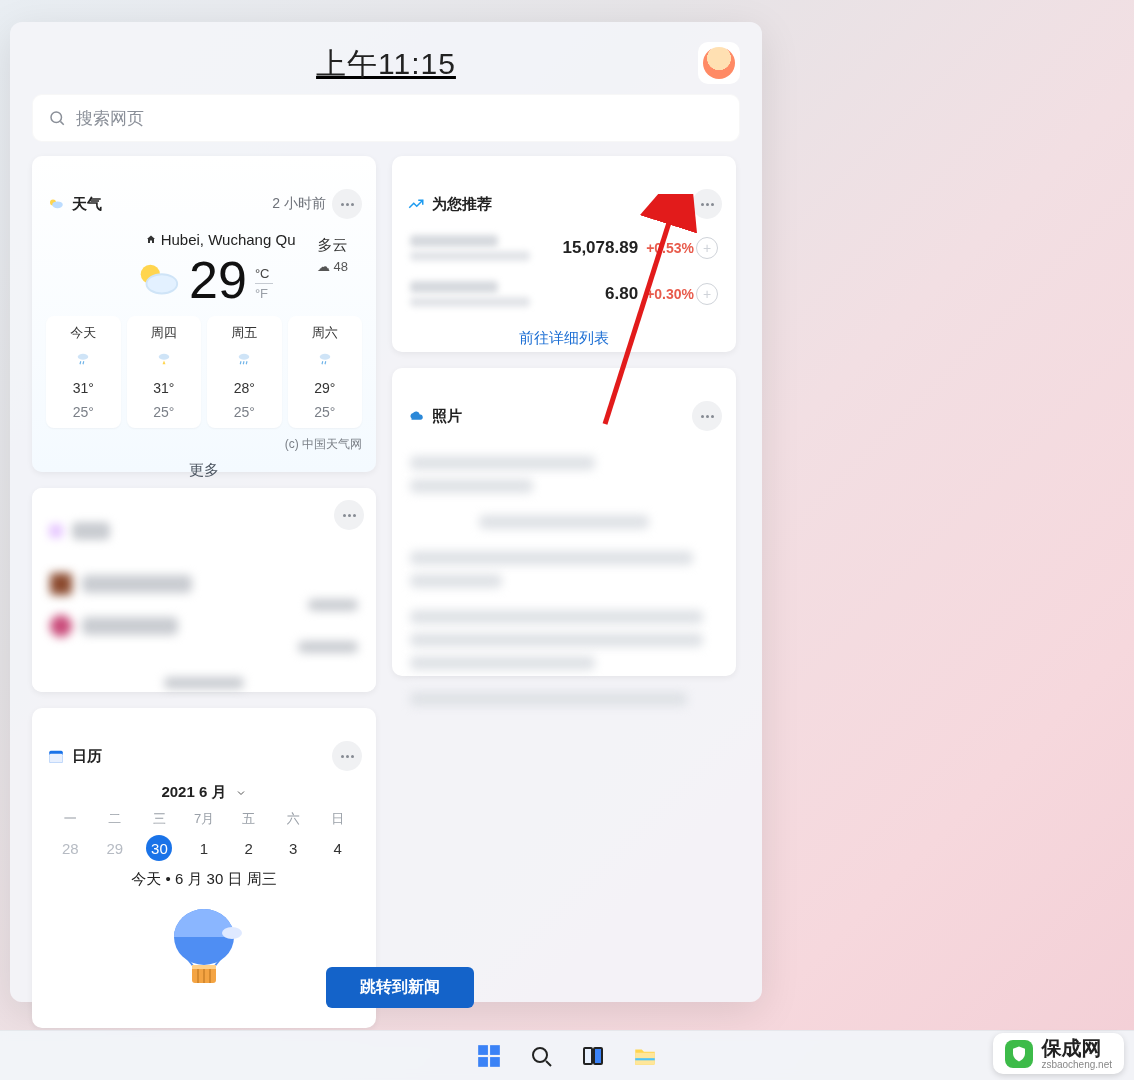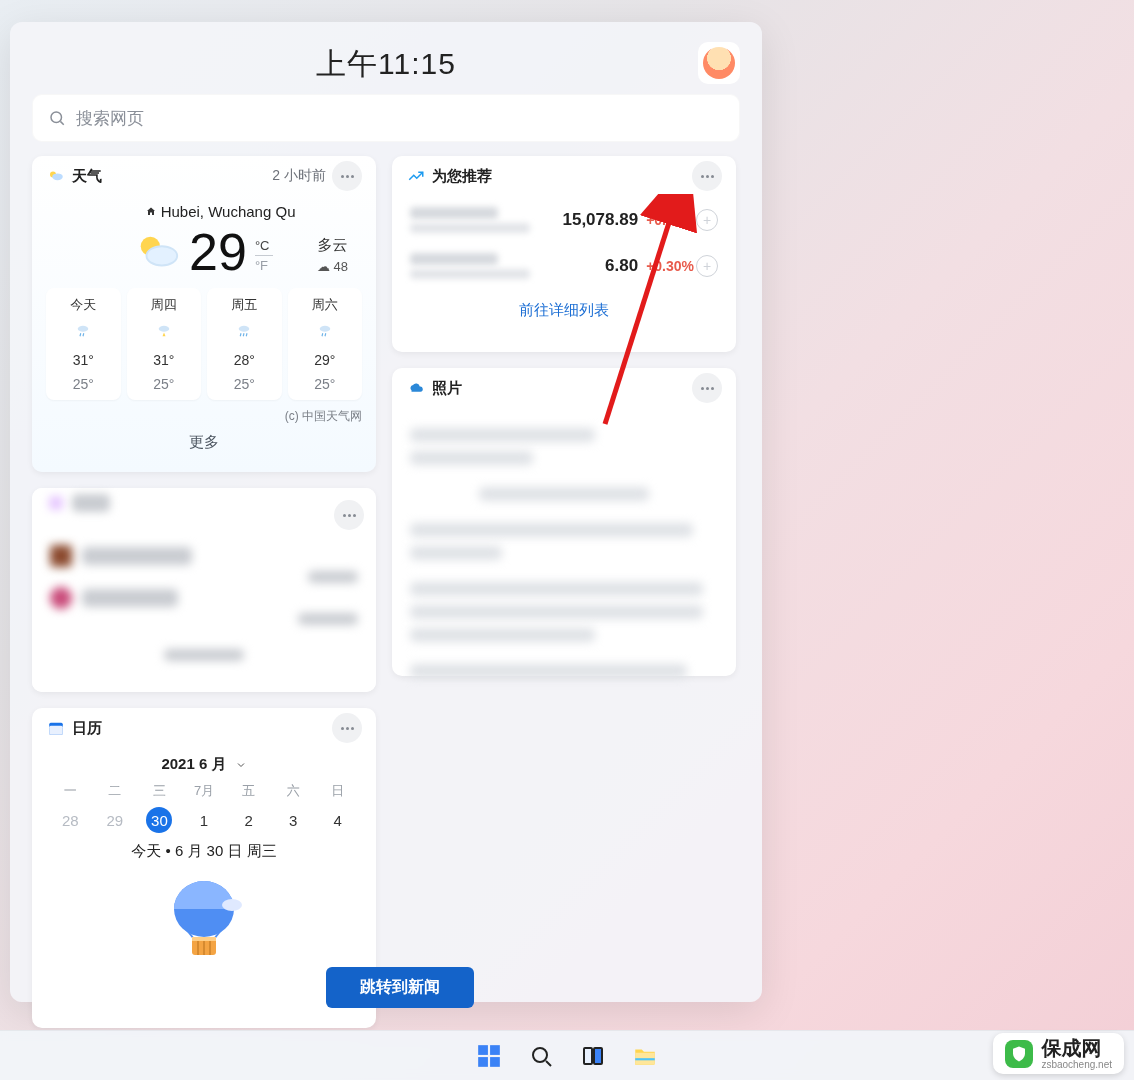--- a/index.html
+++ b/index.html
@@ -9,40 +9,40 @@
     position: relative;
   }
 
   
   .widgets-panel{
     position:absolute; left:10px; top:22px; width:752px; height:980px;
     background:rgba(243,244,248,.92); border-radius:12px;
     box-shadow:0 10px 40px rgba(0,0,0,.1);
     padding:16px 0 0 0;
   }
-  .panel-head{display:flex;align-items:center;justify-content:center;position:relative;height:52px;}
+  .panel-head{display:flex;align-items:center;justify-content:center;position:relative;height:52px;text-decoration:underline;}
   .clock{font-size:30px;color:#222;font-weight:400;letter-spacing:1px;}
   .avatar{position:absolute;right:22px;top:4px;width:42px;height:42px;border-radius:10px;background:#fff;display:flex;align-items:center;justify-content:center;}
   .avatar-inner{width:32px;height:32px;border-radius:50%;background:radial-gradient(circle at 50% 35%,#ffe0b2 0 45%,#ff8a65 46% 100%);}
 
   .search-box{
     margin:4px 22px 14px; height:48px; border-radius:10px; background:#fff;
     display:flex;align-items:center;padding:0 16px;color:#8a8f98;font-size:17px;
     box-shadow:inset 0 0 0 1px rgba(0,0,0,.03);
   }
   .search-icon{width:18px;height:18px;margin-right:10px;stroke:#8a8f98;}
 
   .cols{display:flex;gap:16px;padding:0 22px;}
   .col{width:344px;display:flex;flex-direction:column;gap:16px;}
 
   .card{
     background:#fff;border-radius:10px;box-shadow:0 2px 6px rgba(0,0,0,.06);
     position:relative;
   }
-  .card-head{display:flex;align-items:center;padding:5px 14px 6px;font-size:15px;color:#222;font-weight:600;}
+  .card-head{display:flex;align-items:center;padding:5px 14px 6px;font-size:15px;color:#222;font-weight:600;margin-top:28px;}
   .card-head .sp{flex:1;}
   .meta{font-size:14px;color:#6d7179;font-weight:400;margin-right:6px;}
   .dots{width:30px;height:30px;border-radius:50%;background:#f0f1f3;display:flex;align-items:center;justify-content:center;gap:2px;cursor:pointer;}
   .dots span{width:3px;height:3px;background:#868b93;border-radius:50%;}
   .wicon{width:20px;height:20px;margin-right:6px;flex:0 0 auto;display:flex;align-items:center;justify-content:center;}
 
   
   .weather-card{height:316px;background:linear-gradient(180deg,#fff 0%,#f4faff 100%);}
   .wloc{text-align:center;font-size:15px;color:#222;margin-top:6px;padding-left:32px;}
   .wloc svg{width:12px;height:12px;vertical-align:-1px;}

